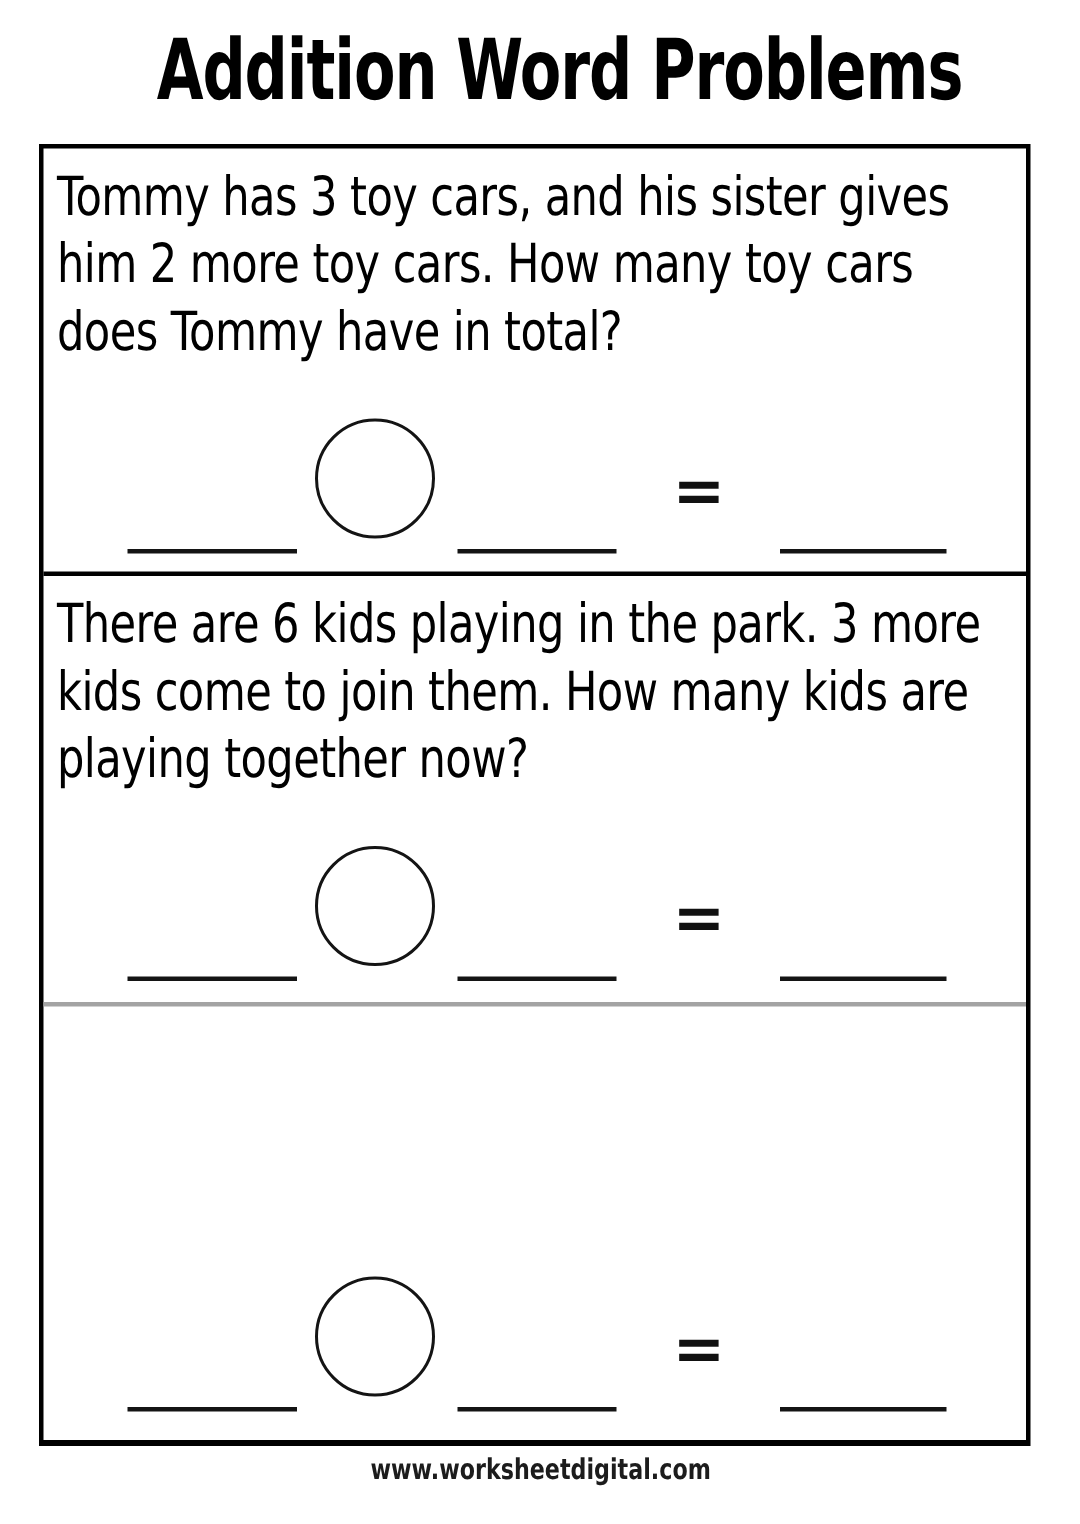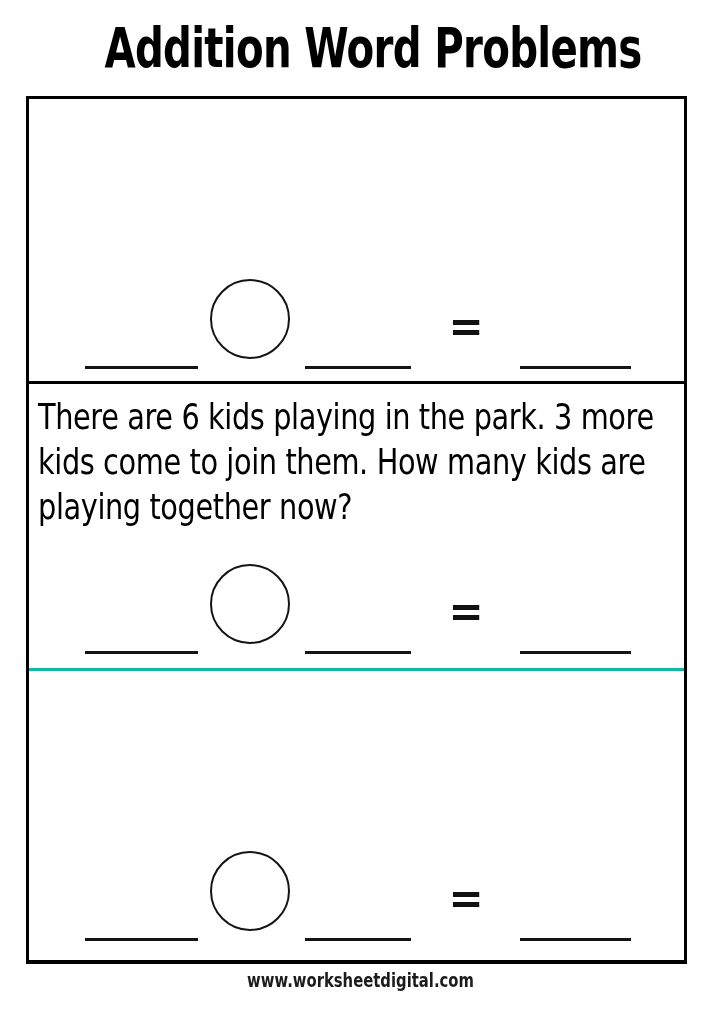--- a/index.html
+++ b/index.html
@@ -43,21 +43,21 @@
     border-bottom-width: 4px;
     box-sizing: border-box;
     background: #ffffff;
   }
   .problem {
     position: relative;
     width: 100%;
     box-sizing: border-box;
   }
   .problem:nth-child(1) { height: 285px; border-bottom: 3px solid #000000; }
-  .problem:nth-child(2) { height: 287px; border-bottom: 3px solid #14b8a6; }
+  .problem:nth-child(2) { height: 287px; border-bottom: 3px solid #a3a3a3; }
   .problem:nth-child(3) { height: 283px; }
   .ptext {
     position: absolute;
     top: 10px;
     left: 9px;
     right: 0;
   }
   .pline {
     font-size: 36px;
     line-height: 45px;
@@ -119,20 +119,25 @@
 
 <div class="page">
 
   <div class="title-wrap">
     <h1 class="title" style="margin:0">Addition Word Problems</h1>
   </div>
 
   <div class="worksheet-box">
 
     <section class="problem">
+      <div class="ptext">
+        <div class="pline">Tommy has 3 toy cars, and his sister gives</div>
+        <div class="pline">him 2 more toy cars. How many toy cars</div>
+        <div class="pline">does Tommy have in total?</div>
+      </div>
       <div class="blank blank1"></div>
       <div class="op-circle"></div>
       <div class="blank blank2"></div>
       <div class="equals">=</div>
       <div class="blank blank3"></div>
     </section>
 
     <section class="problem">
       <div class="ptext">
         <div class="pline">There are 6 kids playing in the park. 3 more</div>

